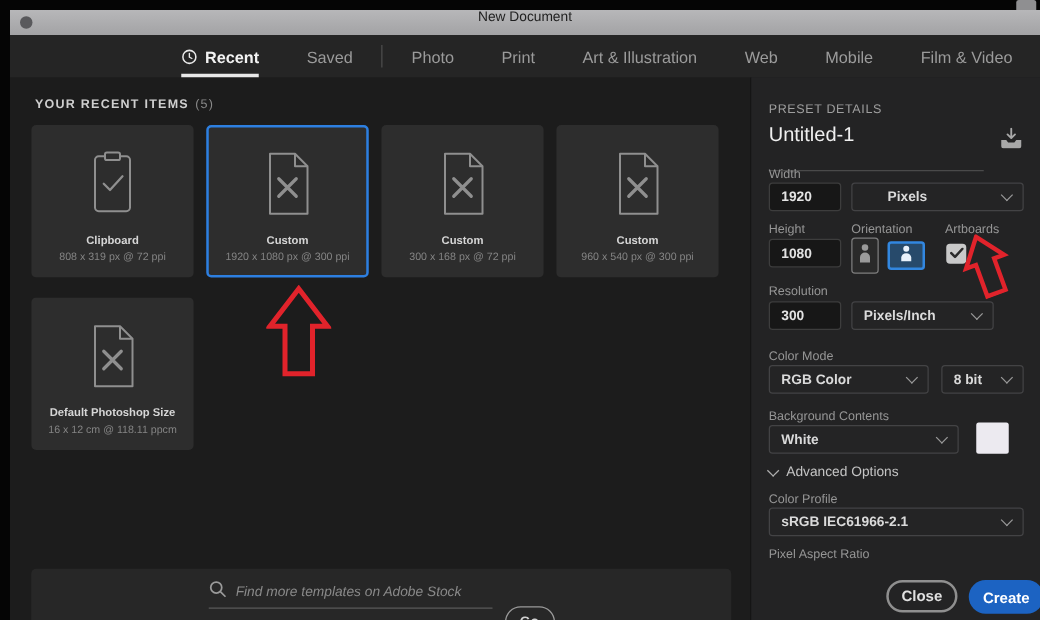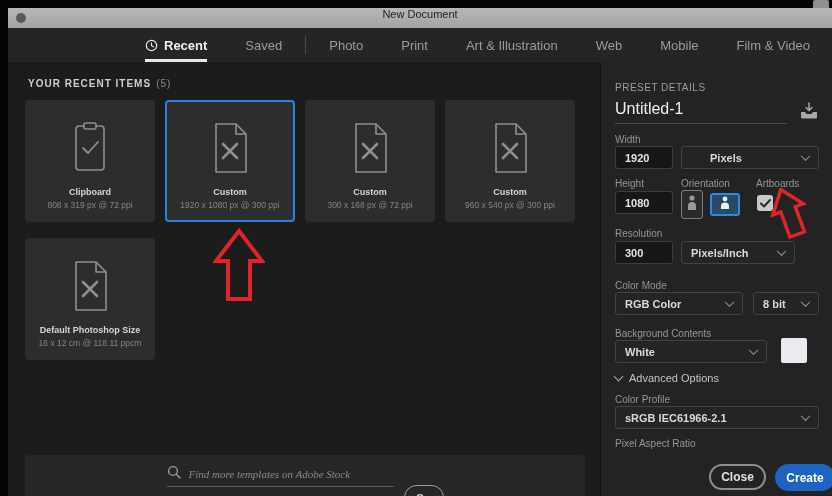--- a/index.html
+++ b/index.html
@@ -35,32 +35,32 @@
     border:2px solid transparent; display:flex; flex-direction:column; align-items:center; }
   .card.selected { border-color:#2d7fe0; }
   .card .icon-wrap { height:78px; display:flex; align-items:flex-end; justify-content:center; }
   .card .card-title { margin-top:7px; font-size:9px; font-weight:bold; color:#d6d6d6; text-align:center; }
   .card .card-sub { margin-top:3px; font-size:8.5px; color:#848484; text-align:center; }
 
   .search-strip { position:absolute; left:17px; bottom:0; width:560px; height:41px; background:#272727;
     border-radius:4px 4px 0 0; display:flex; align-items:center; justify-content:center; gap:10px; }
   .search-box { display:flex; align-items:center; gap:8px; border-bottom:1px solid #5a5a5a; padding-bottom:3px; }
   .search-input { width:205px; background:transparent; border:none; outline:none; color:#bdbdbd;
-    font-size:11px; font-style:italic; font-family:Liberation Serif, serif; }
+    font-size:11px; font-style:italic; font-family:Liberation Sans, sans-serif; }
   .search-input::placeholder { color:#8a8a8a; }
   .go-btn { min-width:40px; height:25px; border-radius:13px; border:1.5px solid #9a9a9a; background:transparent;
     color:#d0d0d0; font-size:11px; font-weight:bold; cursor:pointer;margin-top:44px; }
 
   
   .right { position:relative; width:232px; background:#232324; border-left:1px solid #151515; }
   .rp-label { position:absolute; font-size:10px; color:#969696; }
   .rp-header { position:absolute; left:14px; top:20px; font-size:10px; color:#9e9e9e; letter-spacing:0.5px; }
   .doc-name-row { position:absolute; left:14px; top:38px; width:204px; }
   .doc-name { width:172px; background:transparent; border:none; border-bottom:1px solid #4a4a4a;
-    color:#efefef; font-size:16px; padding-bottom:5px; outline:none; font-family:"Liberation Sans", sans-serif; }
+    color:#efefef; font-size:16px; padding-bottom:18px; outline:none; font-family:"Liberation Sans", sans-serif; }
   .save-icon { position:absolute; right:0; top:2px; cursor:pointer; }
 
   .text-input { position:absolute; width:58px; height:23px; background:#171717; border:1px solid #3d3d3d;
     border-radius:3px; color:#e3e3e3; font-size:11px; font-weight:bold; padding-left:9px; outline:none;
     font-family:"Liberation Sans", sans-serif; }
   .dropdown { position:absolute; height:23px; background:#242425; border:1px solid #434345; border-radius:3px;
     display:flex; align-items:center; justify-content:space-between; padding:0 9px; cursor:pointer; }
   .dropdown .dd-value { font-size:11px; font-weight:bold; color:#dadada; white-space:nowrap; }
   .chevron { width:7px; height:7px; border-right:1.5px solid #9a9a9a; border-bottom:1.5px solid #9a9a9a;
     transform:rotate(45deg) translate(-1px,-1px); }

